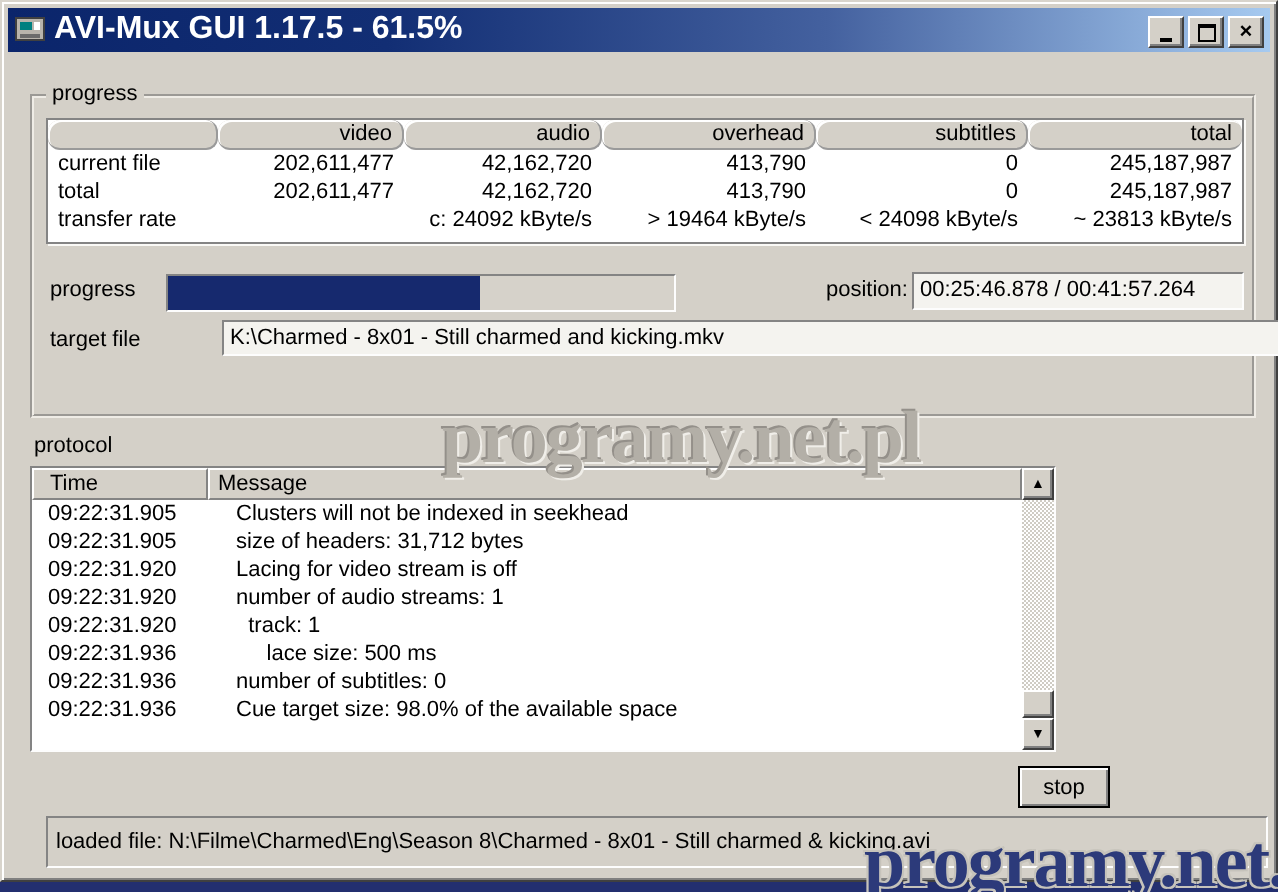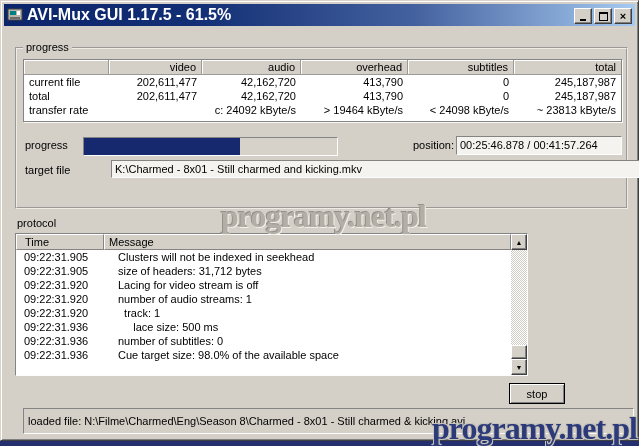--- a/index.html
+++ b/index.html
@@ -38,21 +38,21 @@
 
   .stat-table {
     position:absolute; left:6px; top:10px; width:597px; height:61px;
     background:#fff; border:1px solid #848484; box-shadow:1px 1px 0 #faf9f6;
     display:grid; grid-template-columns:85px 93px 99px 107px 106px auto;
     grid-template-rows:15px 14px 14px 14px;
   }
   .th {
     background:#d4d0c8; text-align:right; padding:1px 5px 4px 2px;
     border-right:1px solid #9a9a9a; border-bottom:1px solid #9a9a9a;
-    box-shadow: inset 1px 1px 0 #fff; overflow:hidden; white-space:nowrap;
+    box-shadow: inset 1px 1px 0 #fff; overflow:hidden; white-space:nowrap;border-radius:6px;
   }
   .th.last { border-right:none; }
   .td { text-align:right; padding:1px 5px 0 2px; white-space:nowrap; overflow:hidden; }
   .td-label { text-align:left; padding:1px 2px 0 5px; white-space:nowrap; }
 
   .row-label { position:absolute; white-space:nowrap; }
   .pbar {
     position:absolute; left:66px; top:88px; width:253px; height:17px;
     background:#d6d2ca; border:1px solid; border-color:#848484 #fdfdfd #fdfdfd #848484;
   }
@@ -96,35 +96,35 @@
       linear-gradient(45deg,#cfccc4 25%,transparent 25%,transparent 75%,#cfccc4 75%);
     background-size:2px 2px; background-position:0 0,1px 1px;
   }
   .sb-thumb {
     position:absolute; left:0; bottom:0; width:16px; height:14px; background:#d4d0c8;
     border:1px solid; border-color:#fff #404040 #404040 #fff;
     box-shadow: inset -1px -1px 0 #808080; box-sizing:border-box;
   }
 
   .button {
-    position:absolute; left:508px; top:382px; width:56px; height:21px;
+    position:absolute; left:508px; top:382px; width:46px; height:21px;
     background:#d4d0c8; border:1px solid #000;
     box-shadow: inset 1px 1px 0 #fff, inset -1px -1px 0 #808080;
     display:flex; align-items:center; justify-content:center; box-sizing:border-box;
     font-size:11px; cursor:default;
   }
   .statusbar {
     position:absolute; left:22px; top:407px; width:611px; height:26px;
     background:#d4d0c8; border:1px solid; border-color:#848484 #fdfdfd #fdfdfd #848484;
     line-height:24px; padding:0 4px; white-space:nowrap; overflow:hidden; box-sizing:border-box;
   }
 
   .watermark {
     position:absolute; font-family:"Liberation Serif", serif; font-weight:bold;
-    font-size:32px; letter-spacing:-1px; white-space:nowrap; z-index:20; pointer-events:none;
+    font-size:37px; letter-spacing:-1px; white-space:nowrap; z-index:20; pointer-events:none;
   }
   .wm-center {
     left:221px; top:198px; color:#b3afa7;
     text-shadow:-1px -1px 0 #94908a, 1px 1px 0 #f0eee9;
   }
   .wm-bottom {
     left:432px; top:410px; color:#2c3a7a;
     text-shadow:-1px -1px 0 #c6c3bb, 1px -1px 0 #c6c3bb, -1px 1px 0 #c6c3bb, 1px 1px 0 #c6c3bb;
   }
 </style>

